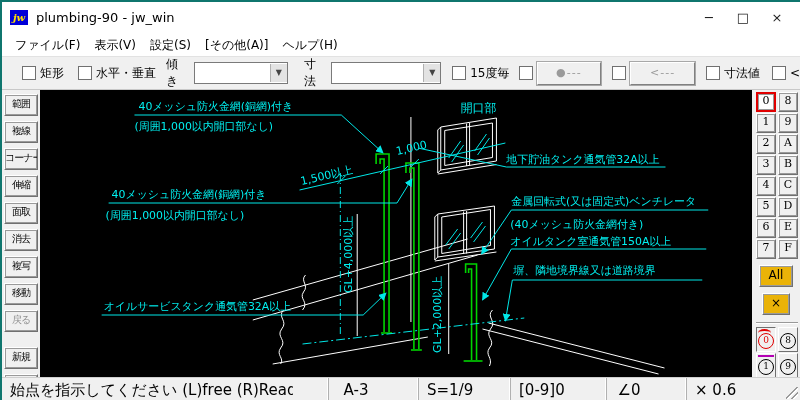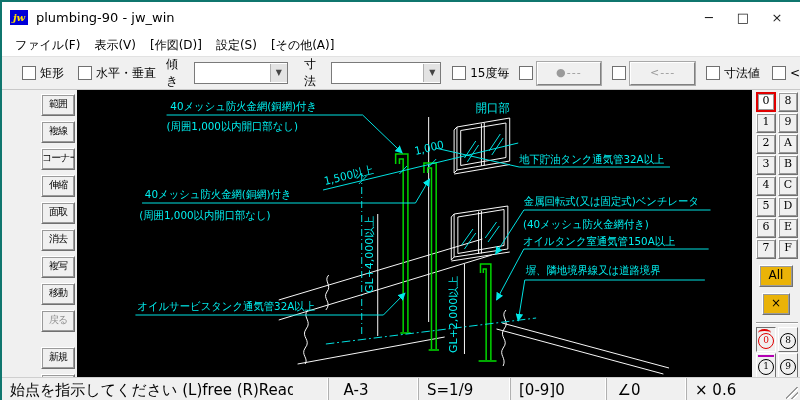--- a/index.html
+++ b/index.html
@@ -13,21 +13,21 @@
   .menubar{height:24px;background:#fff;display:flex;align-items:flex-end;padding:0 6px;border-bottom:1px solid #e2e2e2;}
   .menuitem{font-size:12px;color:#000;padding:2px 7px;white-space:nowrap;}
   
   .toolbar{height:32px;background:#f0f0f0;display:flex;align-items:center;font-size:12px;color:#000;border-bottom:1px solid #c8c8c8;}
   .chk{display:flex;align-items:center;white-space:nowrap;}
   .box{width:12px;height:12px;background:#fff;border:1px solid #707070;margin-right:4px;flex:none;}
   .ddl{height:20px;background:#fff;border:1px solid #7a7a7a;display:flex;align-items:center;justify-content:flex-end;}
   .ddl .arr{width:16px;height:18px;background:#e3e3e3;border-left:1px solid #b0b0b0;color:#444;font-size:8px;line-height:18px;text-align:center;}
   .dbtn{height:21px;background:#f0f0f0;border:1px solid;border-color:#fff #808080 #808080 #fff;box-shadow:0 0 0 1px #a8a8a8;color:#9a9a9a;font-size:11px;line-height:19px;text-align:center;letter-spacing:1px;}
   
-  .main{height:287px;display:flex;background:#000;margin-left:37px;}
+  .main{height:287px;display:flex;background:#000;}
   .leftrail{width:38px;background:#f0f0f0;padding-top:4px;flex:none;overflow:hidden;}
   .lbtn{width:32px;height:20px;margin:0 0 5px 2px;background:#f0f0f0;border:1px solid;border-color:#fff #707070 #707070 #fff;box-shadow:0 0 0 1px #9a9a9a inset;font-size:10px;letter-spacing:-1px;line-height:18px;text-align:center;color:#000;white-space:nowrap;overflow:hidden;}
   .lbtn.disabled{color:#909090;}
   .gap{height:10px;}
   .canvas{flex:1;position:relative;background:#000;}
   .canvas svg{position:absolute;left:0;top:0;width:100%;height:100%;}
   .rightrail{width:44px;background:#f0f0f0;padding:2px 0 0 4px;flex:none;overflow:hidden;}
   .penrow{display:flex;margin-bottom:1px;}
   .pbtn{width:18px;height:18px;margin-right:2px;background:#f0f0f0;border:1px solid;border-color:#fff #707070 #707070 #fff;box-shadow:0 0 0 1px #9a9a9a inset;font-family:"DejaVu Serif",serif;font-size:11px;line-height:16px;text-align:center;color:#000;}
   .pbtn.sel{border:2px solid #e00000;background:#fff;line-height:13px;width:16px;height:16px;}
@@ -56,23 +56,23 @@
     <div class="appicon">jw</div>
     <div class="title">plumbing-90 - jw_win</div>
     <div class="wbtn">─</div>
     <div class="wbtn">□</div>
     <div class="wbtn">×</div>
   </div>
 
   <div class="menubar">
     <div class="menuitem">ファイル(F)</div>
     <div class="menuitem">表示(V)</div>
-    <div class="menuitem">[作図(D)]</div>
     <div class="menuitem">設定(S)</div>
     <div class="menuitem">[その他(A)]</div>
+    <div class="menuitem">ヘルプ(H)</div>
   </div>
 
   <div class="toolbar">
     <div class="chk" style="margin-left:20px">
       <span class="box"></span>
       <span>矩形</span>
     </div>
     <div class="chk" style="margin-left:14px">
       <span class="box"></span>
       <span>水平・垂直</span>

